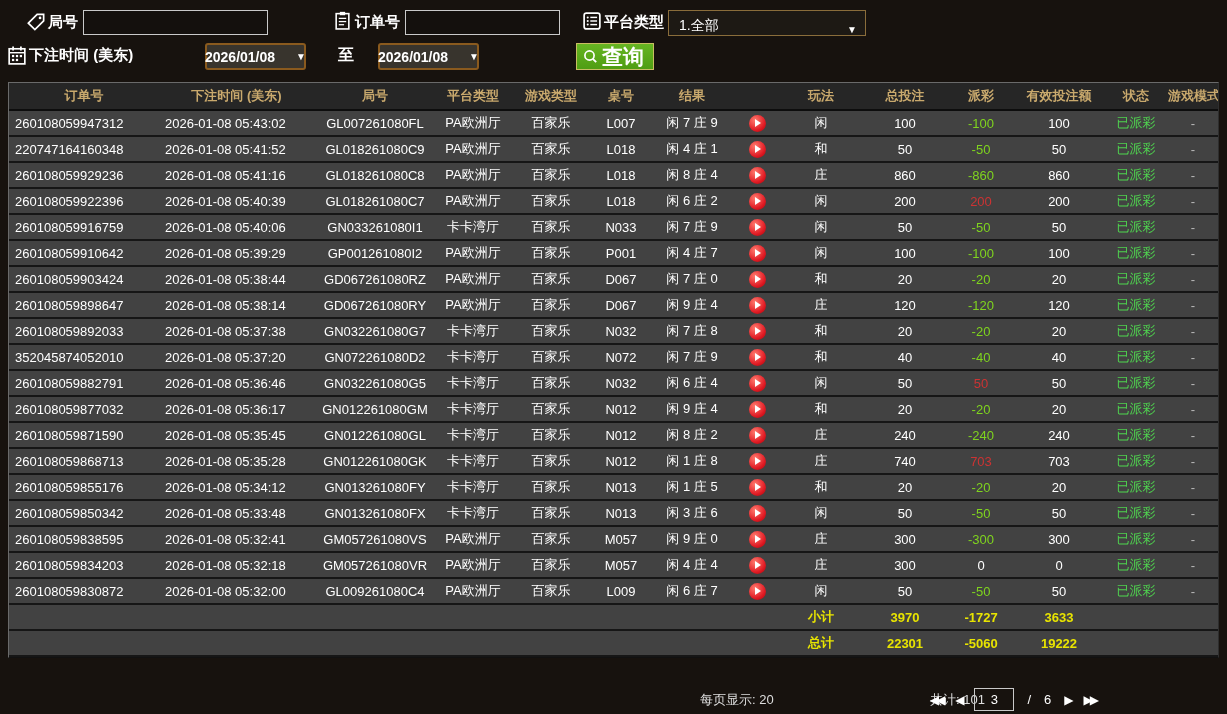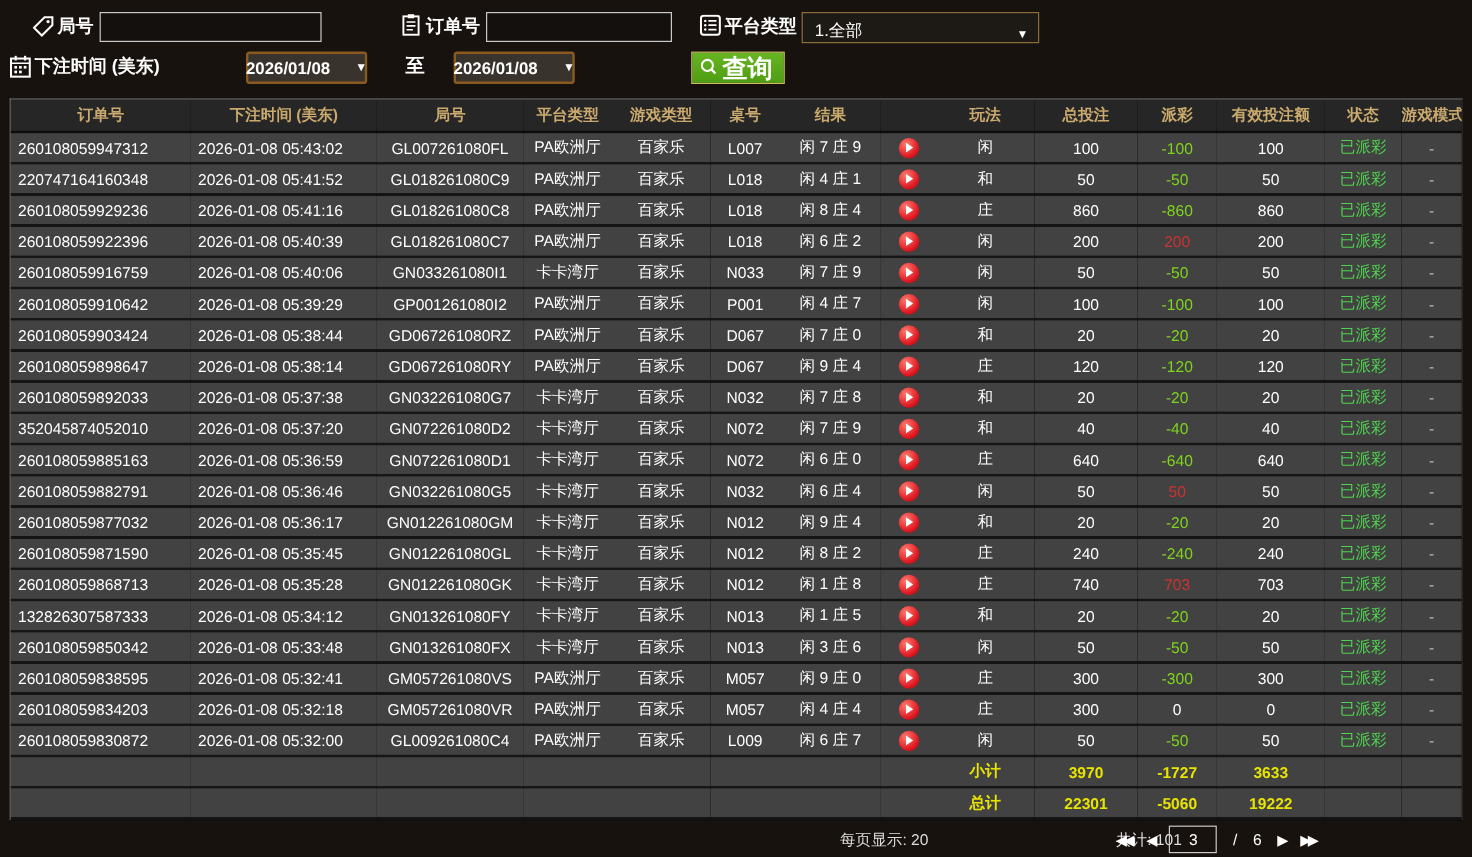--- a/index.html
+++ b/index.html
@@ -368,38 +368,20 @@
               <i></i>
             </span></td>
           <td>和</td>
           <td>40</td>
           <td class="neg">-40</td>
           <td>40</td>
           <td class="green">已派彩</td>
           <td class="dim">-</td>
         </tr>
         <tr>
-          <td class="left">260108059885163</td>
-          <td class="left">2026-01-08 05:36:59</td>
-          <td>GN072261080D1</td>
-          <td>卡卡湾厅</td>
-          <td>百家乐</td>
-          <td>N072</td>
-          <td>闲 6 庄 0</td>
-          <td><span class="play-btn">
-              <i></i>
-            </span></td>
-          <td>庄</td>
-          <td>640</td>
-          <td class="neg">-640</td>
-          <td>640</td>
-          <td class="green">已派彩</td>
-          <td class="dim">-</td>
-        </tr>
-        <tr>
           <td class="left">260108059882791</td>
           <td class="left">2026-01-08 05:36:46</td>
           <td>GN032261080G5</td>
           <td>卡卡湾厅</td>
           <td>百家乐</td>
           <td>N032</td>
           <td>闲 6 庄 4</td>
           <td><span class="play-btn">
               <i></i>
             </span></td>
@@ -458,21 +440,21 @@
               <i></i>
             </span></td>
           <td>庄</td>
           <td>740</td>
           <td class="pos">703</td>
           <td>703</td>
           <td class="green">已派彩</td>
           <td class="dim">-</td>
         </tr>
         <tr>
-          <td class="left">132826307587333</td>
+          <td class="left">260108059855176</td>
           <td class="left">2026-01-08 05:34:12</td>
           <td>GN013261080FY</td>
           <td>卡卡湾厅</td>
           <td>百家乐</td>
           <td>N013</td>
           <td>闲 1 庄 5</td>
           <td><span class="play-btn">
               <i></i>
             </span></td>
           <td>和</td>

